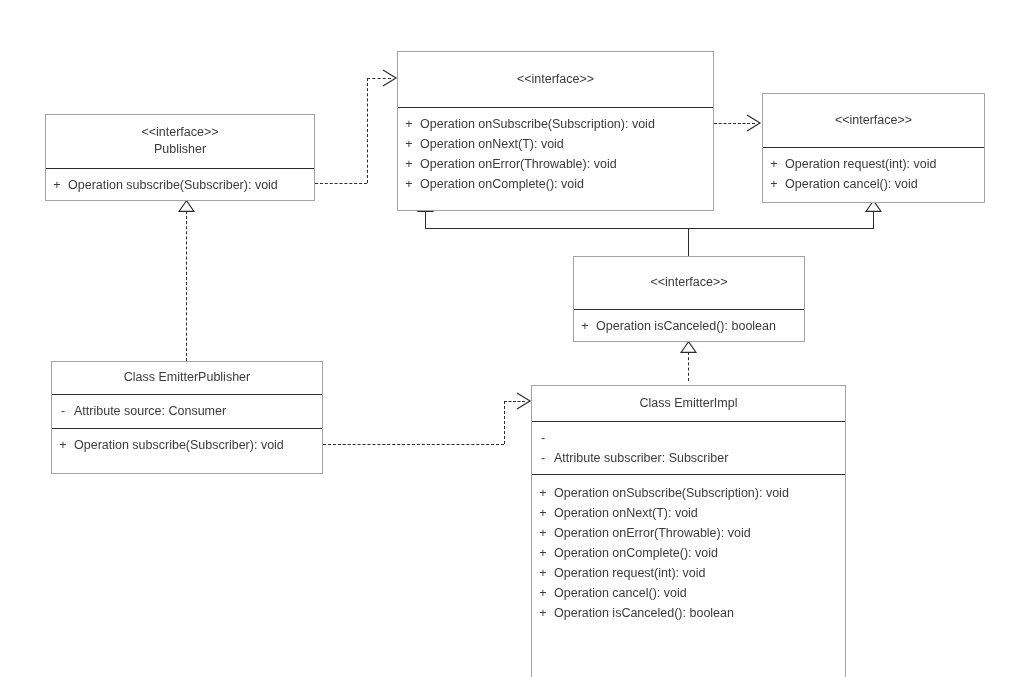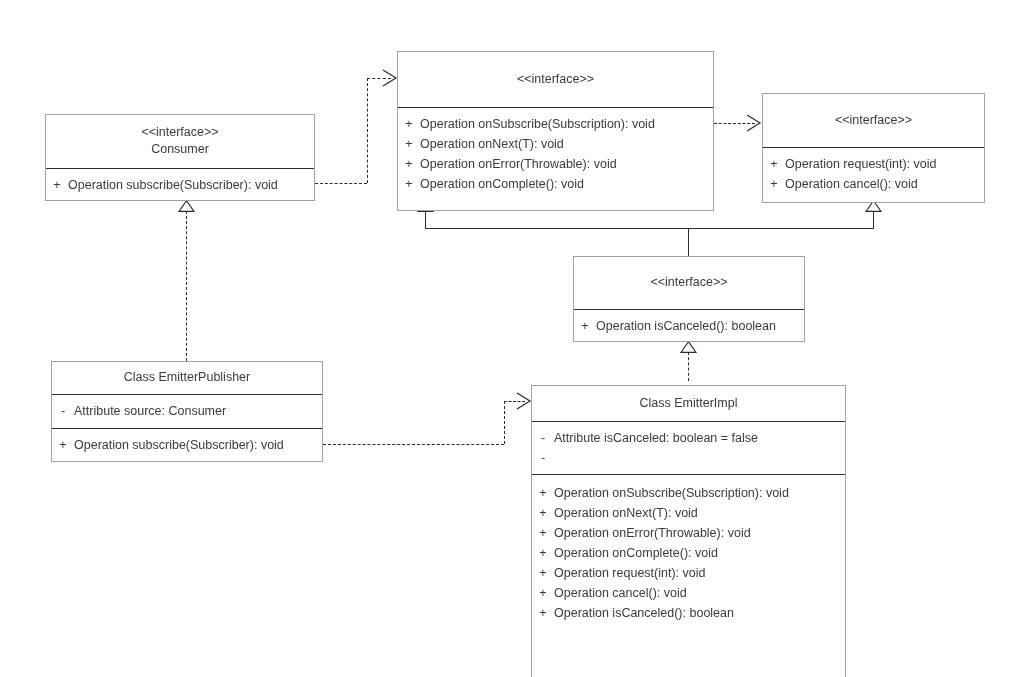--- a/index.html
+++ b/index.html
@@ -165,21 +165,21 @@
   <div class="edge h-dash" style="left:504px; top:401px; width:21px;"></div>
   <div class="arrow-open" style="left:515px; top:391px;">
     <svg width="18" height="20" viewBox="0 0 18 20">
       <polyline points="2,2 15,10 2,18" fill="none" stroke="#2b2b2b" stroke-width="1.2"></polyline>
     </svg>
   </div>
 
   <div class="uml-box" style="left:45px; top:114px; width:270px; height:87px;">
     <div class="uml-header" style="height:53px;">
       <span class="stereotype">&lt;&lt;interface&gt;&gt;</span>
-      <span class="type-name">Consumer</span>
+      <span class="type-name">Publisher</span>
     </div>
     <div class="uml-section">
       <div class="member">
         <span class="vis">+</span>
         <span class="member-text">Operation subscribe(Subscriber): void</span>
       </div>
     </div>
   </div>
 
   <div class="uml-box" style="left:397px; top:51px; width:317px; height:160px;">
@@ -227,21 +227,21 @@
       <span class="stereotype">&lt;&lt;interface&gt;&gt;</span>
     </div>
     <div class="uml-section">
       <div class="member">
         <span class="vis">+</span>
         <span class="member-text">Operation isCanceled(): boolean</span>
       </div>
     </div>
   </div>
 
-  <div class="uml-box" style="left:51px; top:361px; width:272px; height:101px;">
+  <div class="uml-box" style="left:51px; top:361px; width:272px; height:113px;">
     <div class="uml-header" style="height:32px; padding-top:6px;">
       <span class="type-name">Class EmitterPublisher</span>
     </div>
     <div class="uml-section" style="padding:6px 0 7px 0;">
       <div class="member">
         <span class="vis">-</span>
         <span class="member-text">Attribute source: Consumer</span>
       </div>
     </div>
     <div class="uml-section" style="padding:6px 0 7px 0;">
@@ -252,24 +252,24 @@
     </div>
   </div>
 
   <div class="uml-box" style="left:531px; top:385px; width:315px; height:302px;">
     <div class="uml-header" style="height:35px; padding-top:8px;">
       <span class="type-name">Class EmitterImpl</span>
     </div>
     <div class="uml-section" style="padding:6px 0 6px 0;">
       <div class="member">
         <span class="vis">-</span>
-        <span class="member-text">Attribute isCanceled: boolean = false</span>
       </div>
       <div class="member">
         <span class="vis">-</span>
+        <span class="member-text">Attribute subscriber: Subscriber</span>
       </div>
     </div>
     <div class="uml-section" style="padding:8px 0 8px 0;">
       <div class="member">
         <span class="vis">+</span>
         <span class="member-text">Operation onSubscribe(Subscription): void</span>
       </div>
       <div class="member">
         <span class="vis">+</span>
         <span class="member-text">Operation onNext(T): void</span>

